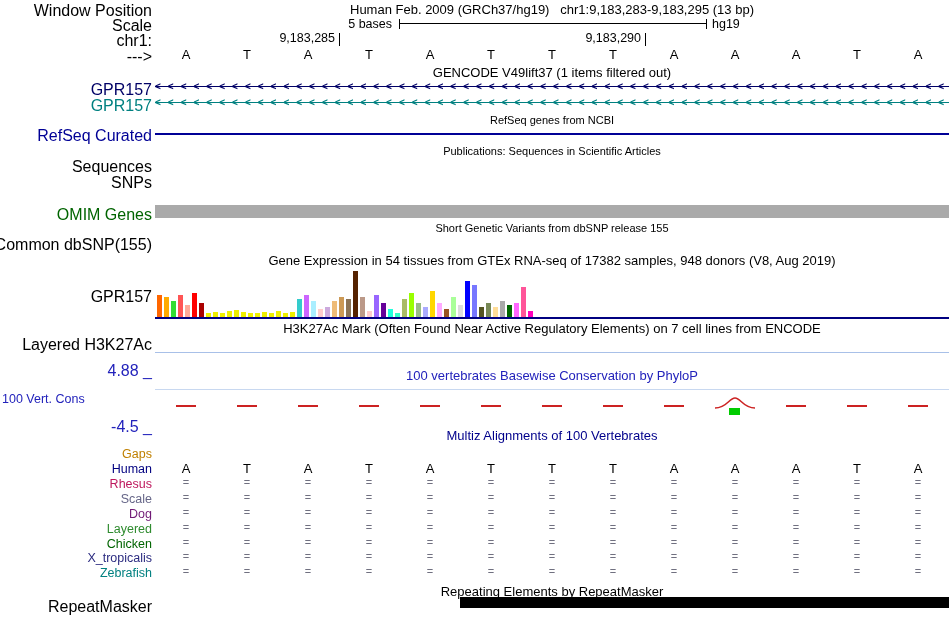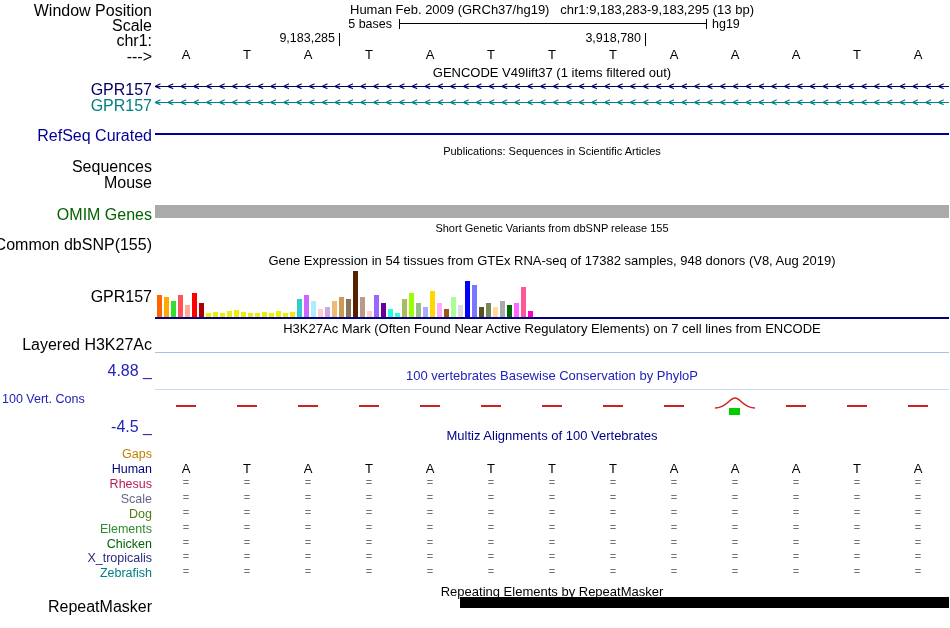--- a/index.html
+++ b/index.html
@@ -32,26 +32,27 @@
     </div>
   <div class="abs" style="left:712px;top:17px">hg19</div>
 
   <div class="lbl" style="top:32px">chr1:</div>
   <div class="lbl" style="top:48px">---&gt;</div>
 
   <div class="ctr" style="top:65px">GENCODE V49lift37 (1 items filtered out)</div>
   <div class="lbl" id="gencodeLbl0" style="top: 81px; color: rgb(0, 0, 102);">GPR157</div>
   <div class="lbl" id="gencodeLbl1" style="top: 97px; color: rgb(0, 128, 128);">GPR157</div>
 
+  <div class="ctr sm" style="top:114px">RefSeq genes from NCBI</div>
   <div class="lbl" id="refseqLbl" style="top: 127px; color: rgb(0, 0, 150);">RefSeq Curated</div>
   <div class="abs" id="refseqLine" style="left: 155px; top: 133px; width: 794px; height: 2px; background: rgb(0, 0, 150);"></div>
 
   <div class="ctr sm" style="top:145px">Publications: Sequences in Scientific Articles</div>
   <div class="lbl" style="top:158px">Sequences</div>
-  <div class="lbl" style="top:174px">Mouse</div>
+  <div class="lbl" style="top:174px">SNPs</div>
 
   <div class="abs" id="omimBar" style="left: 155px; top: 205px; width: 794px; height: 13px; background: rgb(170, 170, 170);"></div>
   <div class="lbl" id="omimLbl" style="top: 206px; z-index: 3; color: rgb(0, 100, 0);">OMIM Genes</div>
 
   <div class="ctr sm" style="top:222px">Short Genetic Variants from dbSNP release 155</div>
   <div class="lbl" style="top:236px">Common dbSNP(155)</div>
 
   <div class="ctr" style="top:253px">Gene Expression in 54 tissues from GTEx RNA-seq of 17382 samples, 948 donors (V8, Aug 2019)</div>
   <div class="lbl" style="top:288px">GPR157</div>
   <div class="abs" id="gtexBase" style="left: 155px; top: 317px; width: 794px; height: 2px; background: rgb(0, 0, 128);"></div>
@@ -79,21 +80,21 @@
     <div class="guide" style="position: absolute; left: 468px; top: 60px; height: 568px; background: rgb(168, 212, 245);"></div>
     <div class="guide" style="position: absolute; left: 529px; top: 60px; height: 568px; background: rgb(168, 212, 245);"></div>
     <div class="guide" style="position: absolute; left: 591px; top: 60px; height: 568px; background: rgb(168, 212, 245);"></div>
     <div class="guide" style="position: absolute; left: 652px; top: 60px; height: 568px; background: rgb(168, 212, 245);"></div>
     <div class="guide" style="position: absolute; left: 713px; top: 60px; height: 568px; background: rgb(168, 212, 245);"></div>
     <div class="guide" style="position: absolute; left: 774px; top: 60px; height: 568px; background: rgb(168, 212, 245);"></div>
     <div class="guide" style="position: absolute; left: 835px; top: 60px; height: 568px; background: rgb(168, 212, 245);"></div>
     <div class="guide" style="position: absolute; left: 896px; top: 60px; height: 568px; background: rgb(168, 212, 245);"></div>
     <div style="position: absolute; left: 217px; top: 31px; width: 118px; text-align: right;">9,183,285</div>
     <div style="position: absolute; left: 339px; top: 33px; width: 1px; height: 13px; background: rgb(0, 0, 0);"></div>
-    <div style="position: absolute; left: 523px; top: 31px; width: 118px; text-align: right;">3,918,780</div>
+    <div style="position: absolute; left: 523px; top: 31px; width: 118px; text-align: right;">9,183,290</div>
     <div style="position: absolute; left: 645px; top: 33px; width: 1px; height: 13px; background: rgb(0, 0, 0);"></div>
     <div class="base" style="position: absolute; left: 186px; top: 47px;">A</div>
     <div class="base" style="position: absolute; left: 247px; top: 47px;">T</div>
     <div class="base" style="position: absolute; left: 308px; top: 47px;">A</div>
     <div class="base" style="position: absolute; left: 369px; top: 47px;">T</div>
     <div class="base" style="position: absolute; left: 430px; top: 47px;">A</div>
     <div class="base" style="position: absolute; left: 491px; top: 47px;">T</div>
     <div class="base" style="position: absolute; left: 552px; top: 47px;">T</div>
     <div class="base" style="position: absolute; left: 613px; top: 47px;">T</div>
     <div class="base" style="position: absolute; left: 674px; top: 47px;">A</div>
@@ -216,35 +217,35 @@
     <div class="aln" style="position: absolute; left: 369px; top: 491px;">=</div>
     <div class="aln" style="position: absolute; left: 430px; top: 491px;">=</div>
     <div class="aln" style="position: absolute; left: 491px; top: 491px;">=</div>
     <div class="aln" style="position: absolute; left: 552px; top: 491px;">=</div>
     <div class="aln" style="position: absolute; left: 613px; top: 491px;">=</div>
     <div class="aln" style="position: absolute; left: 674px; top: 491px;">=</div>
     <div class="aln" style="position: absolute; left: 735px; top: 491px;">=</div>
     <div class="aln" style="position: absolute; left: 796px; top: 491px;">=</div>
     <div class="aln" style="position: absolute; left: 857px; top: 491px;">=</div>
     <div class="aln" style="position: absolute; left: 918px; top: 491px;">=</div>
-    <div style="position: absolute; right: 798px; top: 507px; color: #4d7c0f; white-space: nowrap;">Dog</div>
+    <div style="position: absolute; right: 798px; top: 507px; color: #701a75; white-space: nowrap;">Dog</div>
     <div class="aln" style="position: absolute; left: 186px; top: 506px;">=</div>
     <div class="aln" style="position: absolute; left: 247px; top: 506px;">=</div>
     <div class="aln" style="position: absolute; left: 308px; top: 506px;">=</div>
     <div class="aln" style="position: absolute; left: 369px; top: 506px;">=</div>
     <div class="aln" style="position: absolute; left: 430px; top: 506px;">=</div>
     <div class="aln" style="position: absolute; left: 491px; top: 506px;">=</div>
     <div class="aln" style="position: absolute; left: 552px; top: 506px;">=</div>
     <div class="aln" style="position: absolute; left: 613px; top: 506px;">=</div>
     <div class="aln" style="position: absolute; left: 674px; top: 506px;">=</div>
     <div class="aln" style="position: absolute; left: 735px; top: 506px;">=</div>
     <div class="aln" style="position: absolute; left: 796px; top: 506px;">=</div>
     <div class="aln" style="position: absolute; left: 857px; top: 506px;">=</div>
     <div class="aln" style="position: absolute; left: 918px; top: 506px;">=</div>
-    <div style="position: absolute; right: 798px; top: 522px; color: rgb(46, 139, 46); white-space: nowrap;">Elements</div>
+    <div style="position: absolute; right: 798px; top: 522px; color: rgb(46, 139, 46); white-space: nowrap;">Layered</div>
     <div class="aln" style="position: absolute; left: 186px; top: 521px;">=</div>
     <div class="aln" style="position: absolute; left: 247px; top: 521px;">=</div>
     <div class="aln" style="position: absolute; left: 308px; top: 521px;">=</div>
     <div class="aln" style="position: absolute; left: 369px; top: 521px;">=</div>
     <div class="aln" style="position: absolute; left: 430px; top: 521px;">=</div>
     <div class="aln" style="position: absolute; left: 491px; top: 521px;">=</div>
     <div class="aln" style="position: absolute; left: 552px; top: 521px;">=</div>
     <div class="aln" style="position: absolute; left: 613px; top: 521px;">=</div>
     <div class="aln" style="position: absolute; left: 674px; top: 521px;">=</div>
     <div class="aln" style="position: absolute; left: 735px; top: 521px;">=</div>

